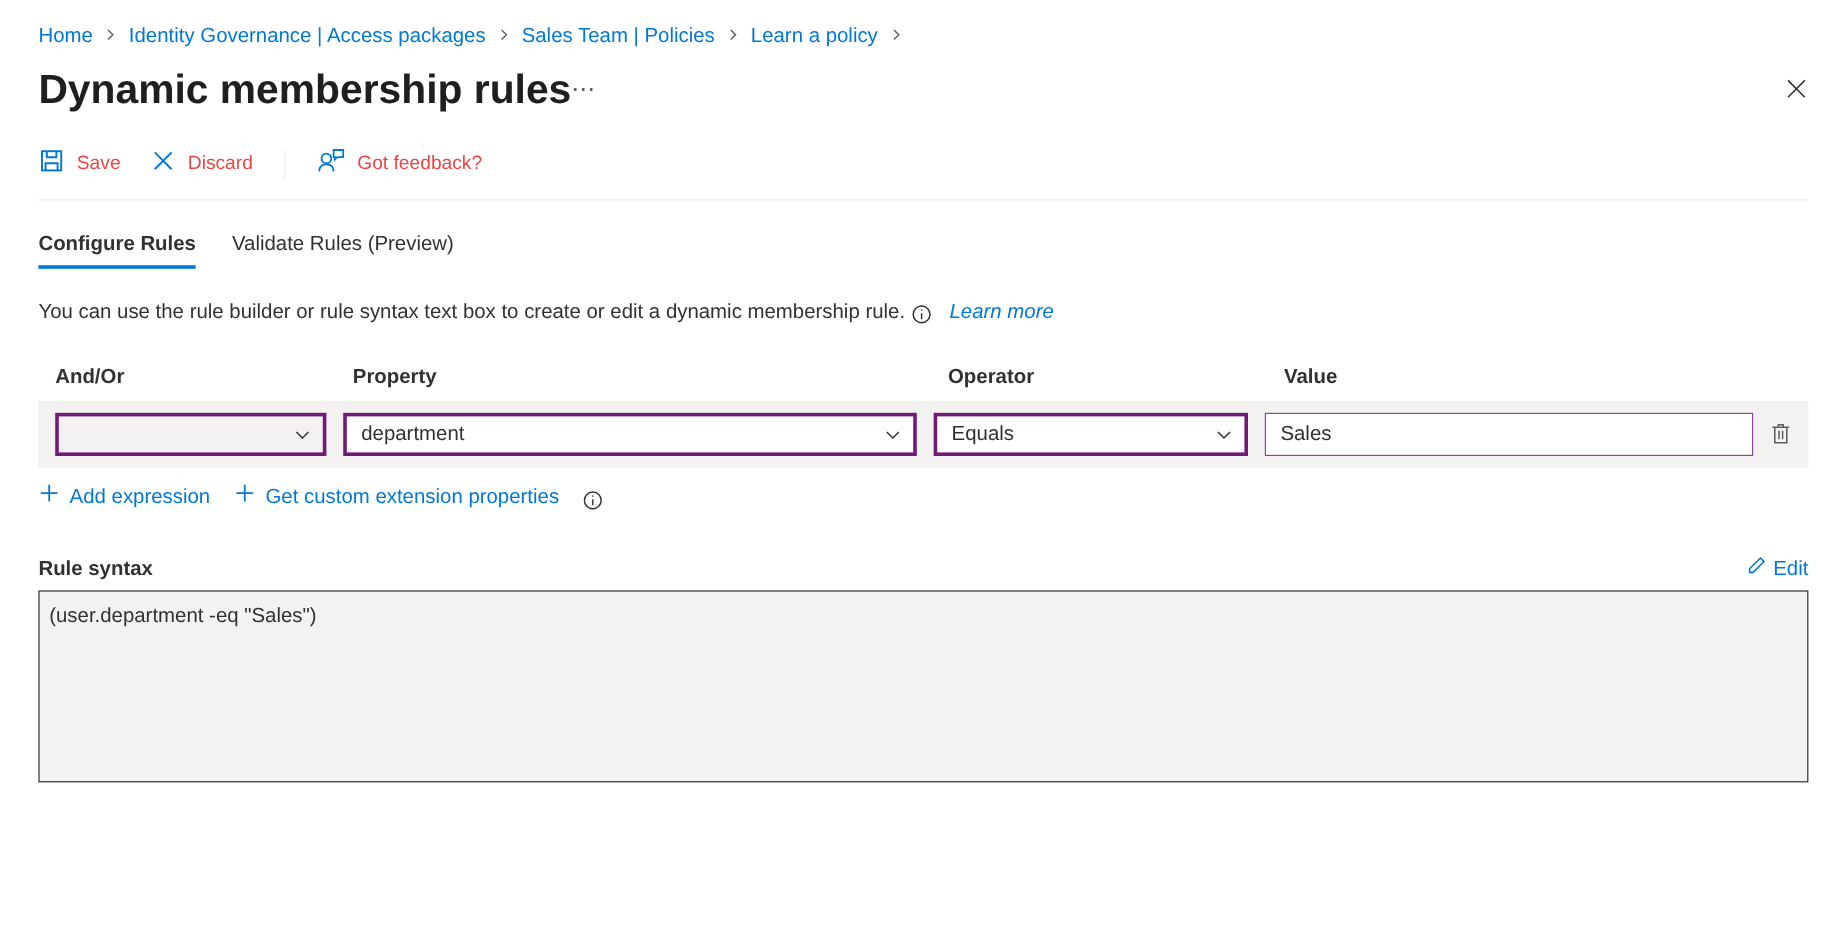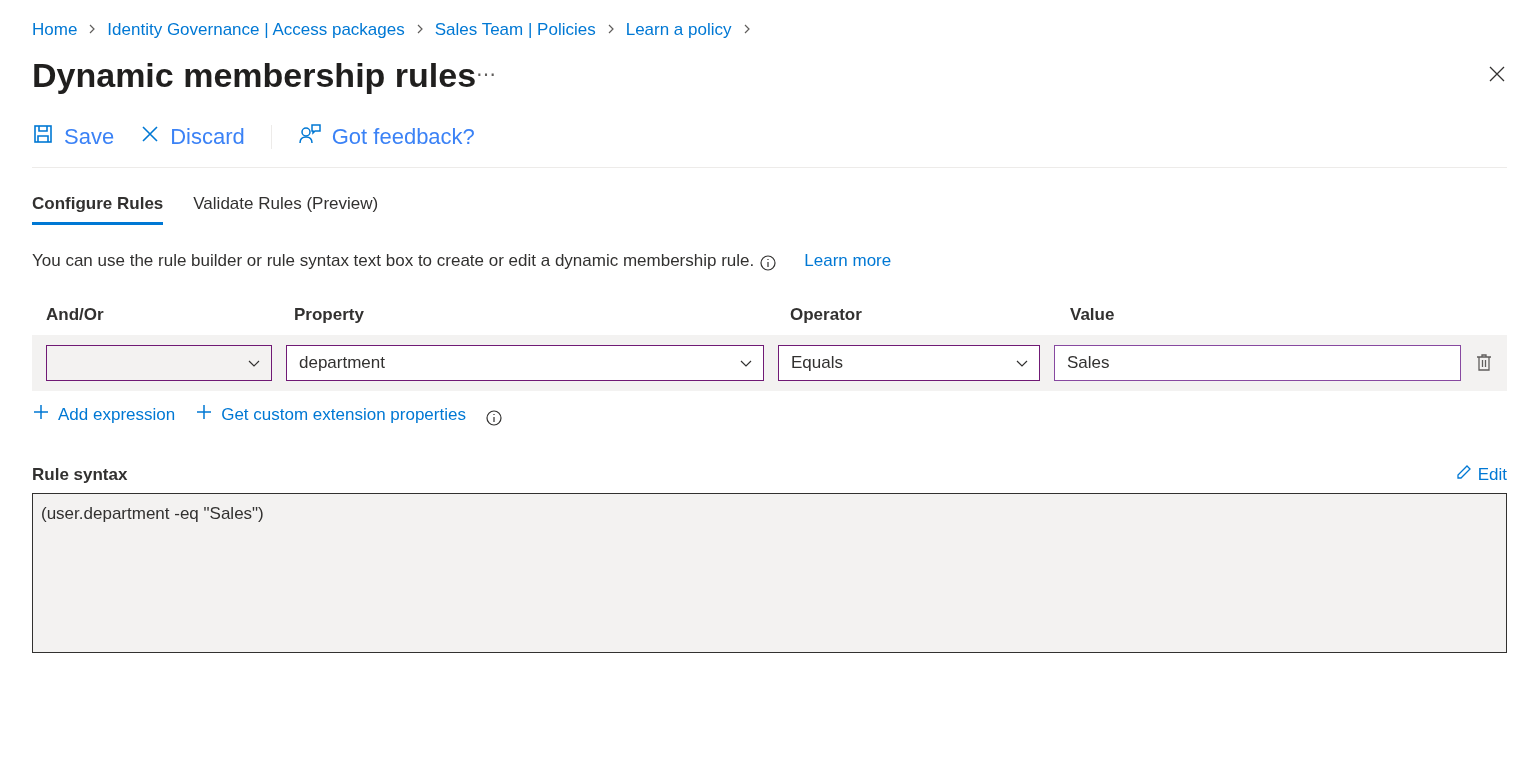--- a/index.html
+++ b/index.html
@@ -62,22 +62,22 @@
     gap: 26px;
     padding-bottom: 16px;
     border-bottom: 1px solid #edebe9;
     margin-bottom: 26px;
   }
   .toolbar-item {
     display: flex;
     align-items: center;
     gap: 10px;
     cursor: pointer;
-    color: #3b82f6;
-    font-size: 22px;
+    color: #ef4444;
+    font-size: 16px;
     text-align: right;
   }
   .toolbar-item svg { stroke: #0078d4; }
   .toolbar-sep {
     width: 1px;
     height: 24px;
     background: #edebe9;
   }
   .tabs {
     display: flex;
@@ -102,22 +102,23 @@
     font-size: 17px;
     margin-bottom: 34px;
   }
   .info-icon {
     display: inline-flex;
   }
   .info-icon svg { stroke: #323130; }
   .learn-link {
     color: #0078d4;
     text-decoration: none;
-    margin-left: 22px;
-    cursor: pointer;
+    margin-left: 9px;
+    cursor: pointer;
+    font-style: italic;
   }
   .rule-table {
     margin-bottom: 12px;
   }
   .rule-headers {
     display: flex;
     padding: 0 14px;
     margin-bottom: 10px;
     font-weight: 600;
     font-size: 17px;
@@ -129,21 +130,21 @@
   .rule-row {
     display: flex;
     align-items: center;
     background: #f3f2f1;
     padding: 10px 14px;
     gap: 14px;
   }
   .select-box {
     position: relative;
     background: #ffffff;
-    border: 1px solid #701a75;
+    border: 3px solid #701a75;
     height: 36px;
     display: flex;
     align-items: center;
     padding: 0 34px 0 12px;
     font-size: 17px;
     cursor: pointer;
   }
   .select-box.disabled {
     background: #f3f2f1;
     cursor: default;

